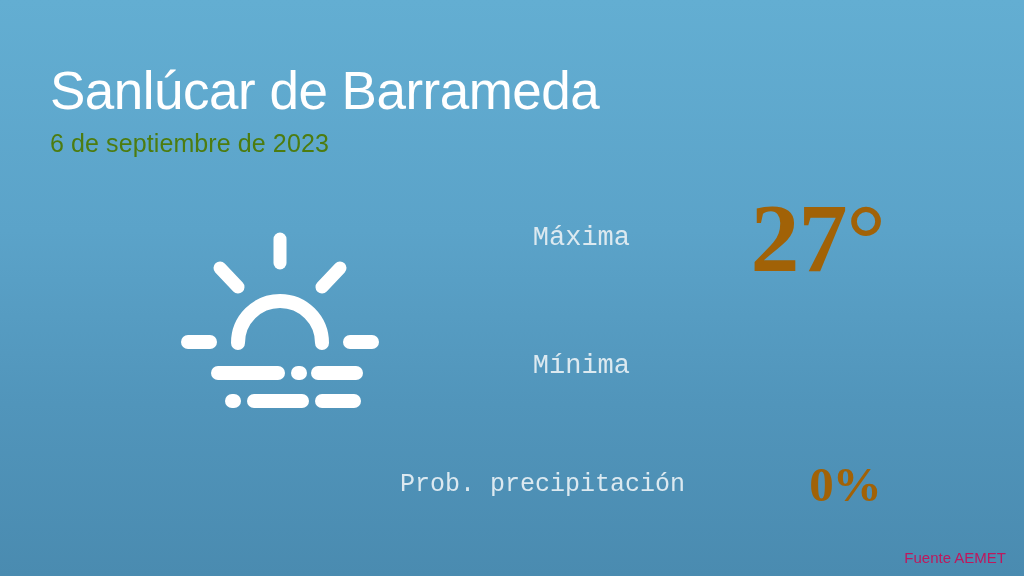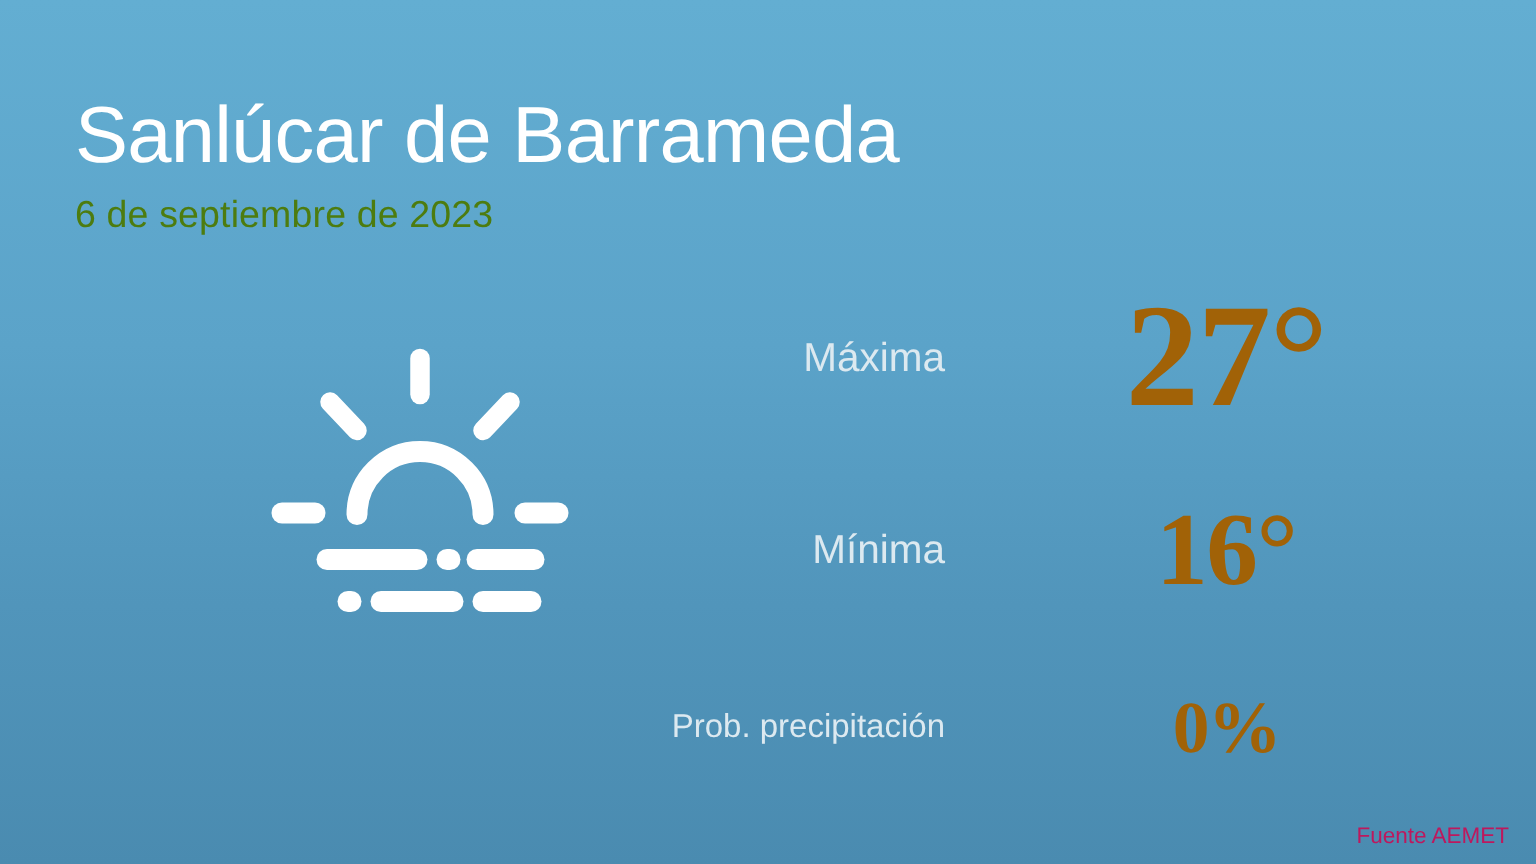--- a/index.html
+++ b/index.html
@@ -71,20 +71,21 @@
     align-items: center;
     width: 100%;
   }
 
   .stat-row .stat-label {
     flex: 0 0 275px;
     text-align: right;
     padding-right: 45px;
     color: #dce9f0;
     white-space: nowrap;
+    font-family: Liberation Mono, monospace;
   }
 
   .stat-row .stat-value {
     flex: 1 1 auto;
     text-align: center;
     color: #a16207;
     font-weight: bold;
     letter-spacing: -1px;
     white-space: nowrap;
     font-family: Liberation Serif, serif;
@@ -95,21 +96,21 @@
   .row-max .stat-label { font-size: 27px; }
   .row-max .stat-value { font-size: 98px; line-height: 1; }
 
   
   .row-min { height: 136px; }
   .row-min .stat-label { font-size: 27px; }
   .row-min .stat-value { font-size: 69px; line-height: 1; }
 
   
   .row-prec { height: 100px; }
-  .row-prec .stat-label { font-size: 22px; }
+  .row-prec .stat-label { font-size: 25px; }
   .row-prec .stat-value { font-size: 49px; line-height: 1; }
 
   
   .source-note {
     position: absolute;
     right: 18px;
     bottom: 10px;
     font-size: 15px;
     color: #be185d;
     white-space: nowrap;
@@ -153,21 +154,20 @@
 
 <div class="stats">
 
   <div class="stat-row row-max">
     <div class="stat-label">Máxima</div>
     <div class="stat-value">27°</div>
   </div>
 
   <div class="stat-row row-min">
     <div class="stat-label">Mínima</div>
-    <div class="stat-value">16°</div>
   </div>
 
   <div class="stat-row row-prec">
     <div class="stat-label">Prob. precipitación</div>
     <div class="stat-value">0%</div>
   </div>
 
 </div>
 
 <div class="source-note">Fuente AEMET</div>

